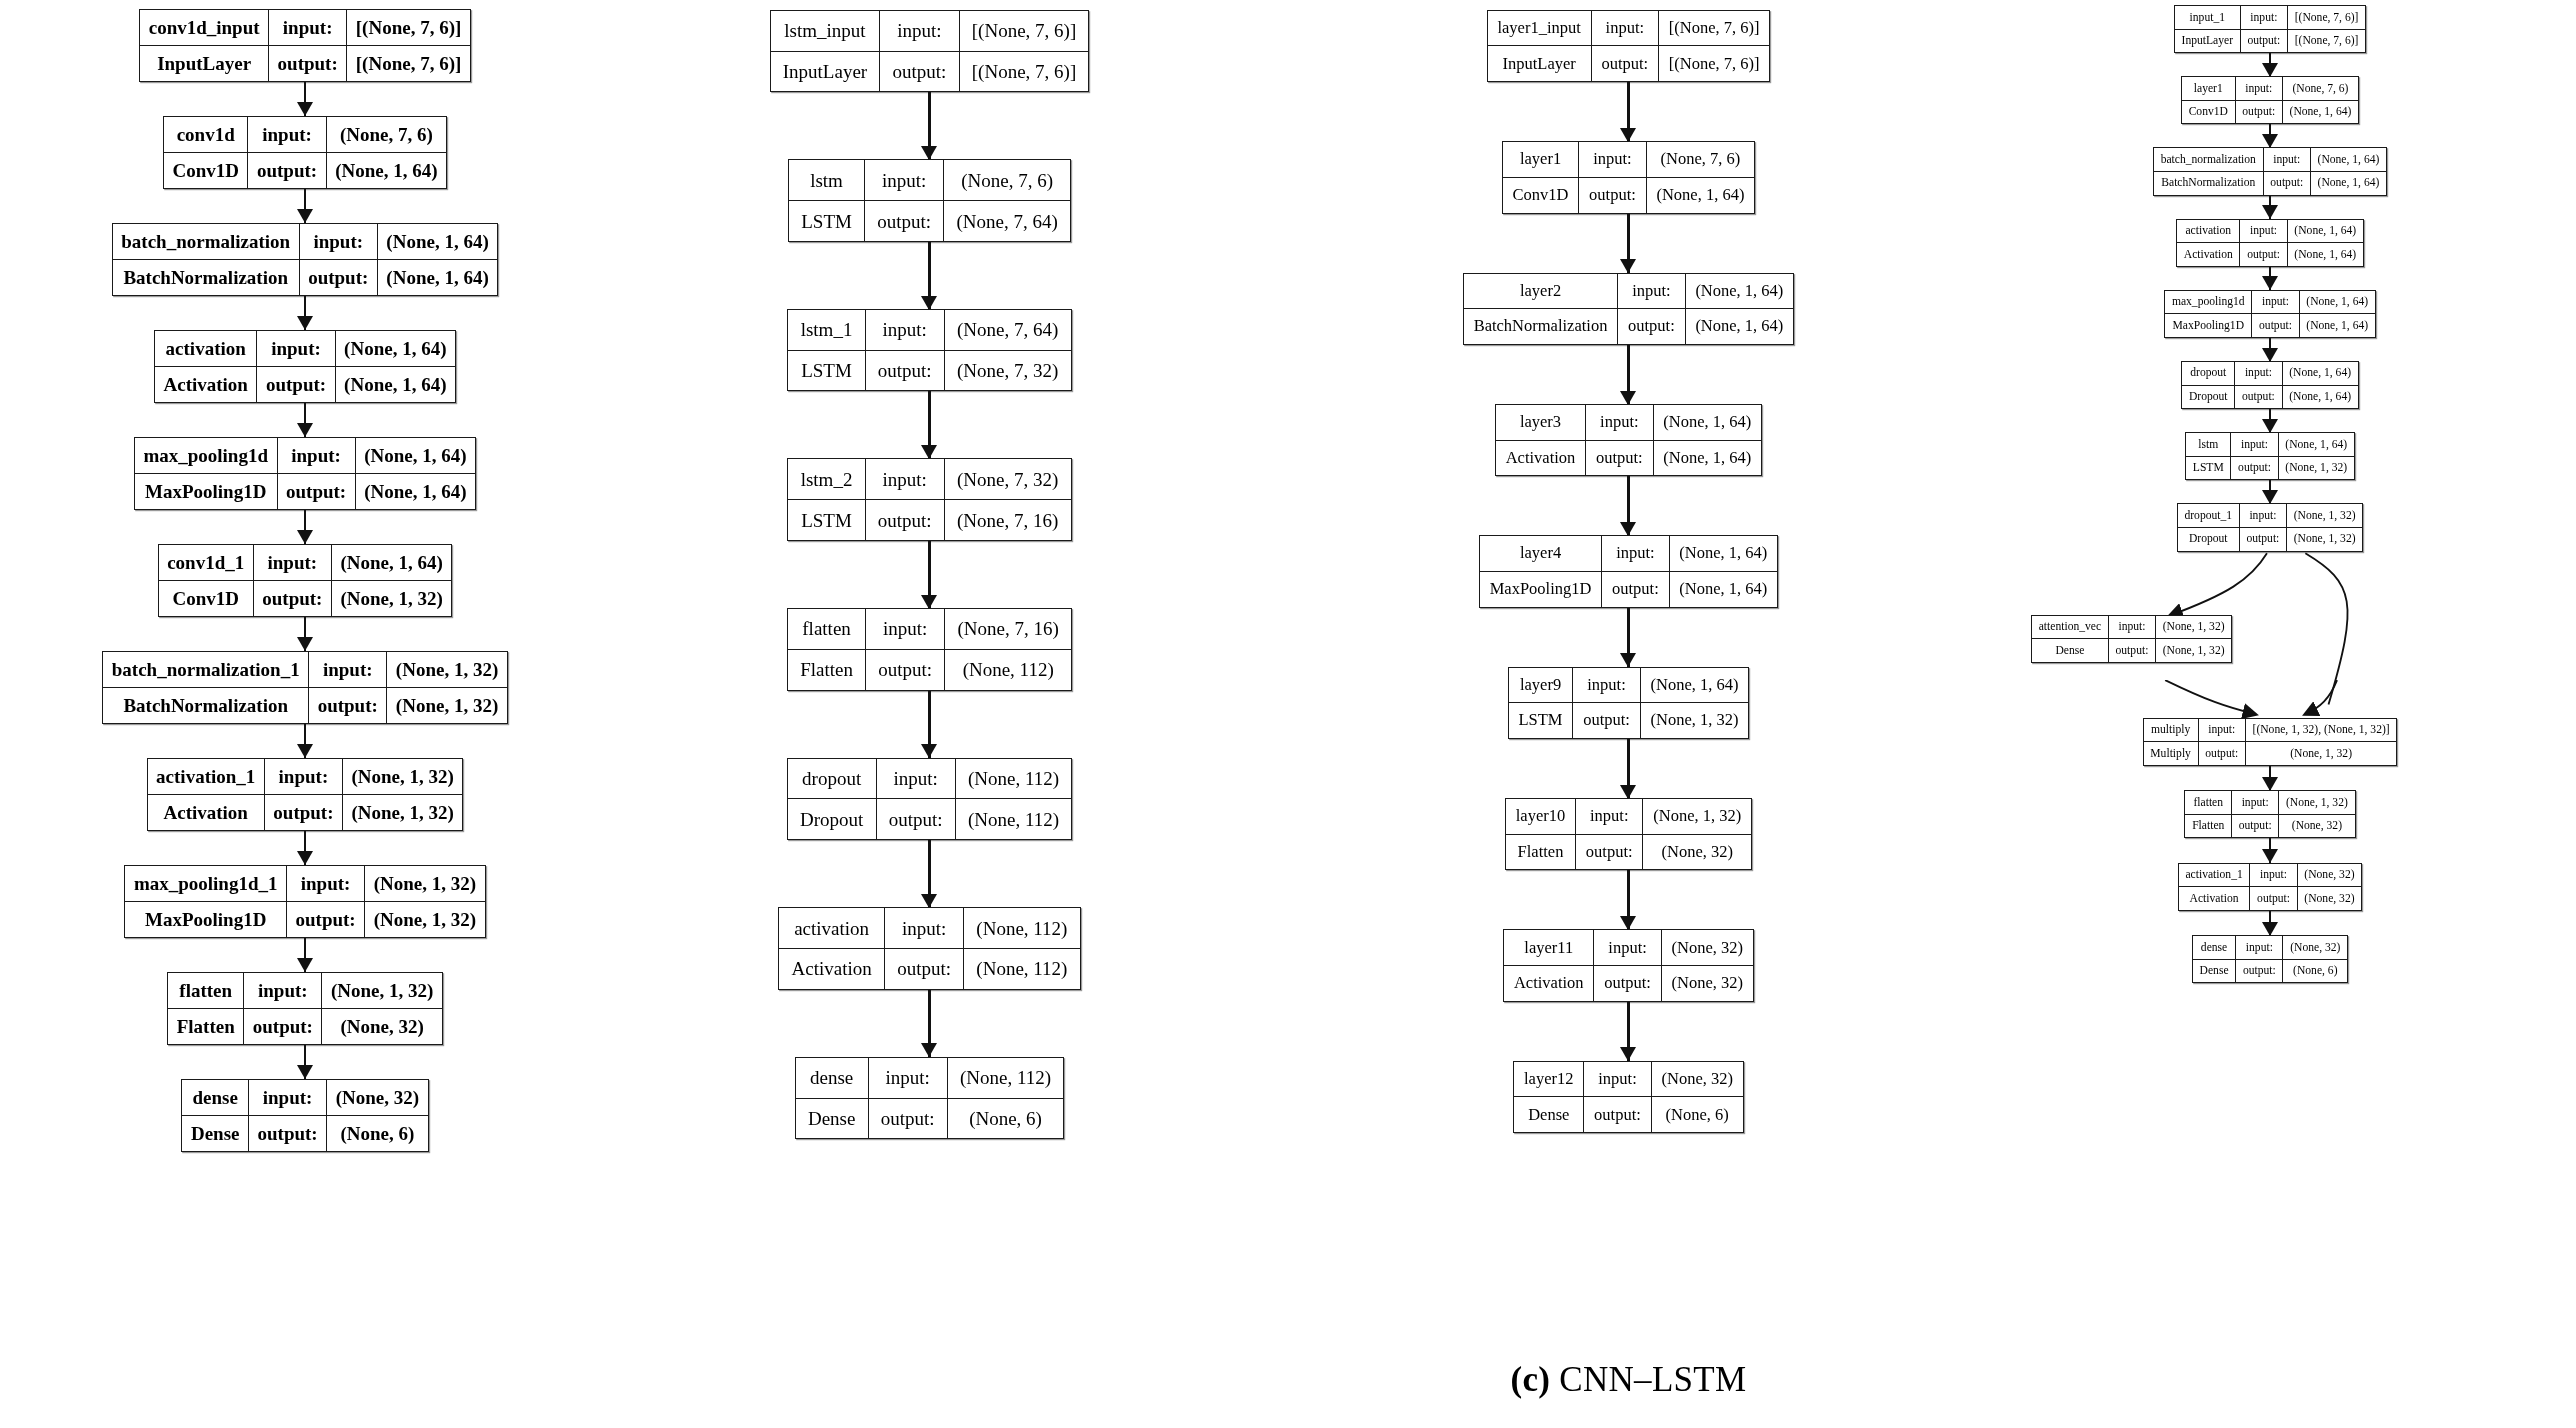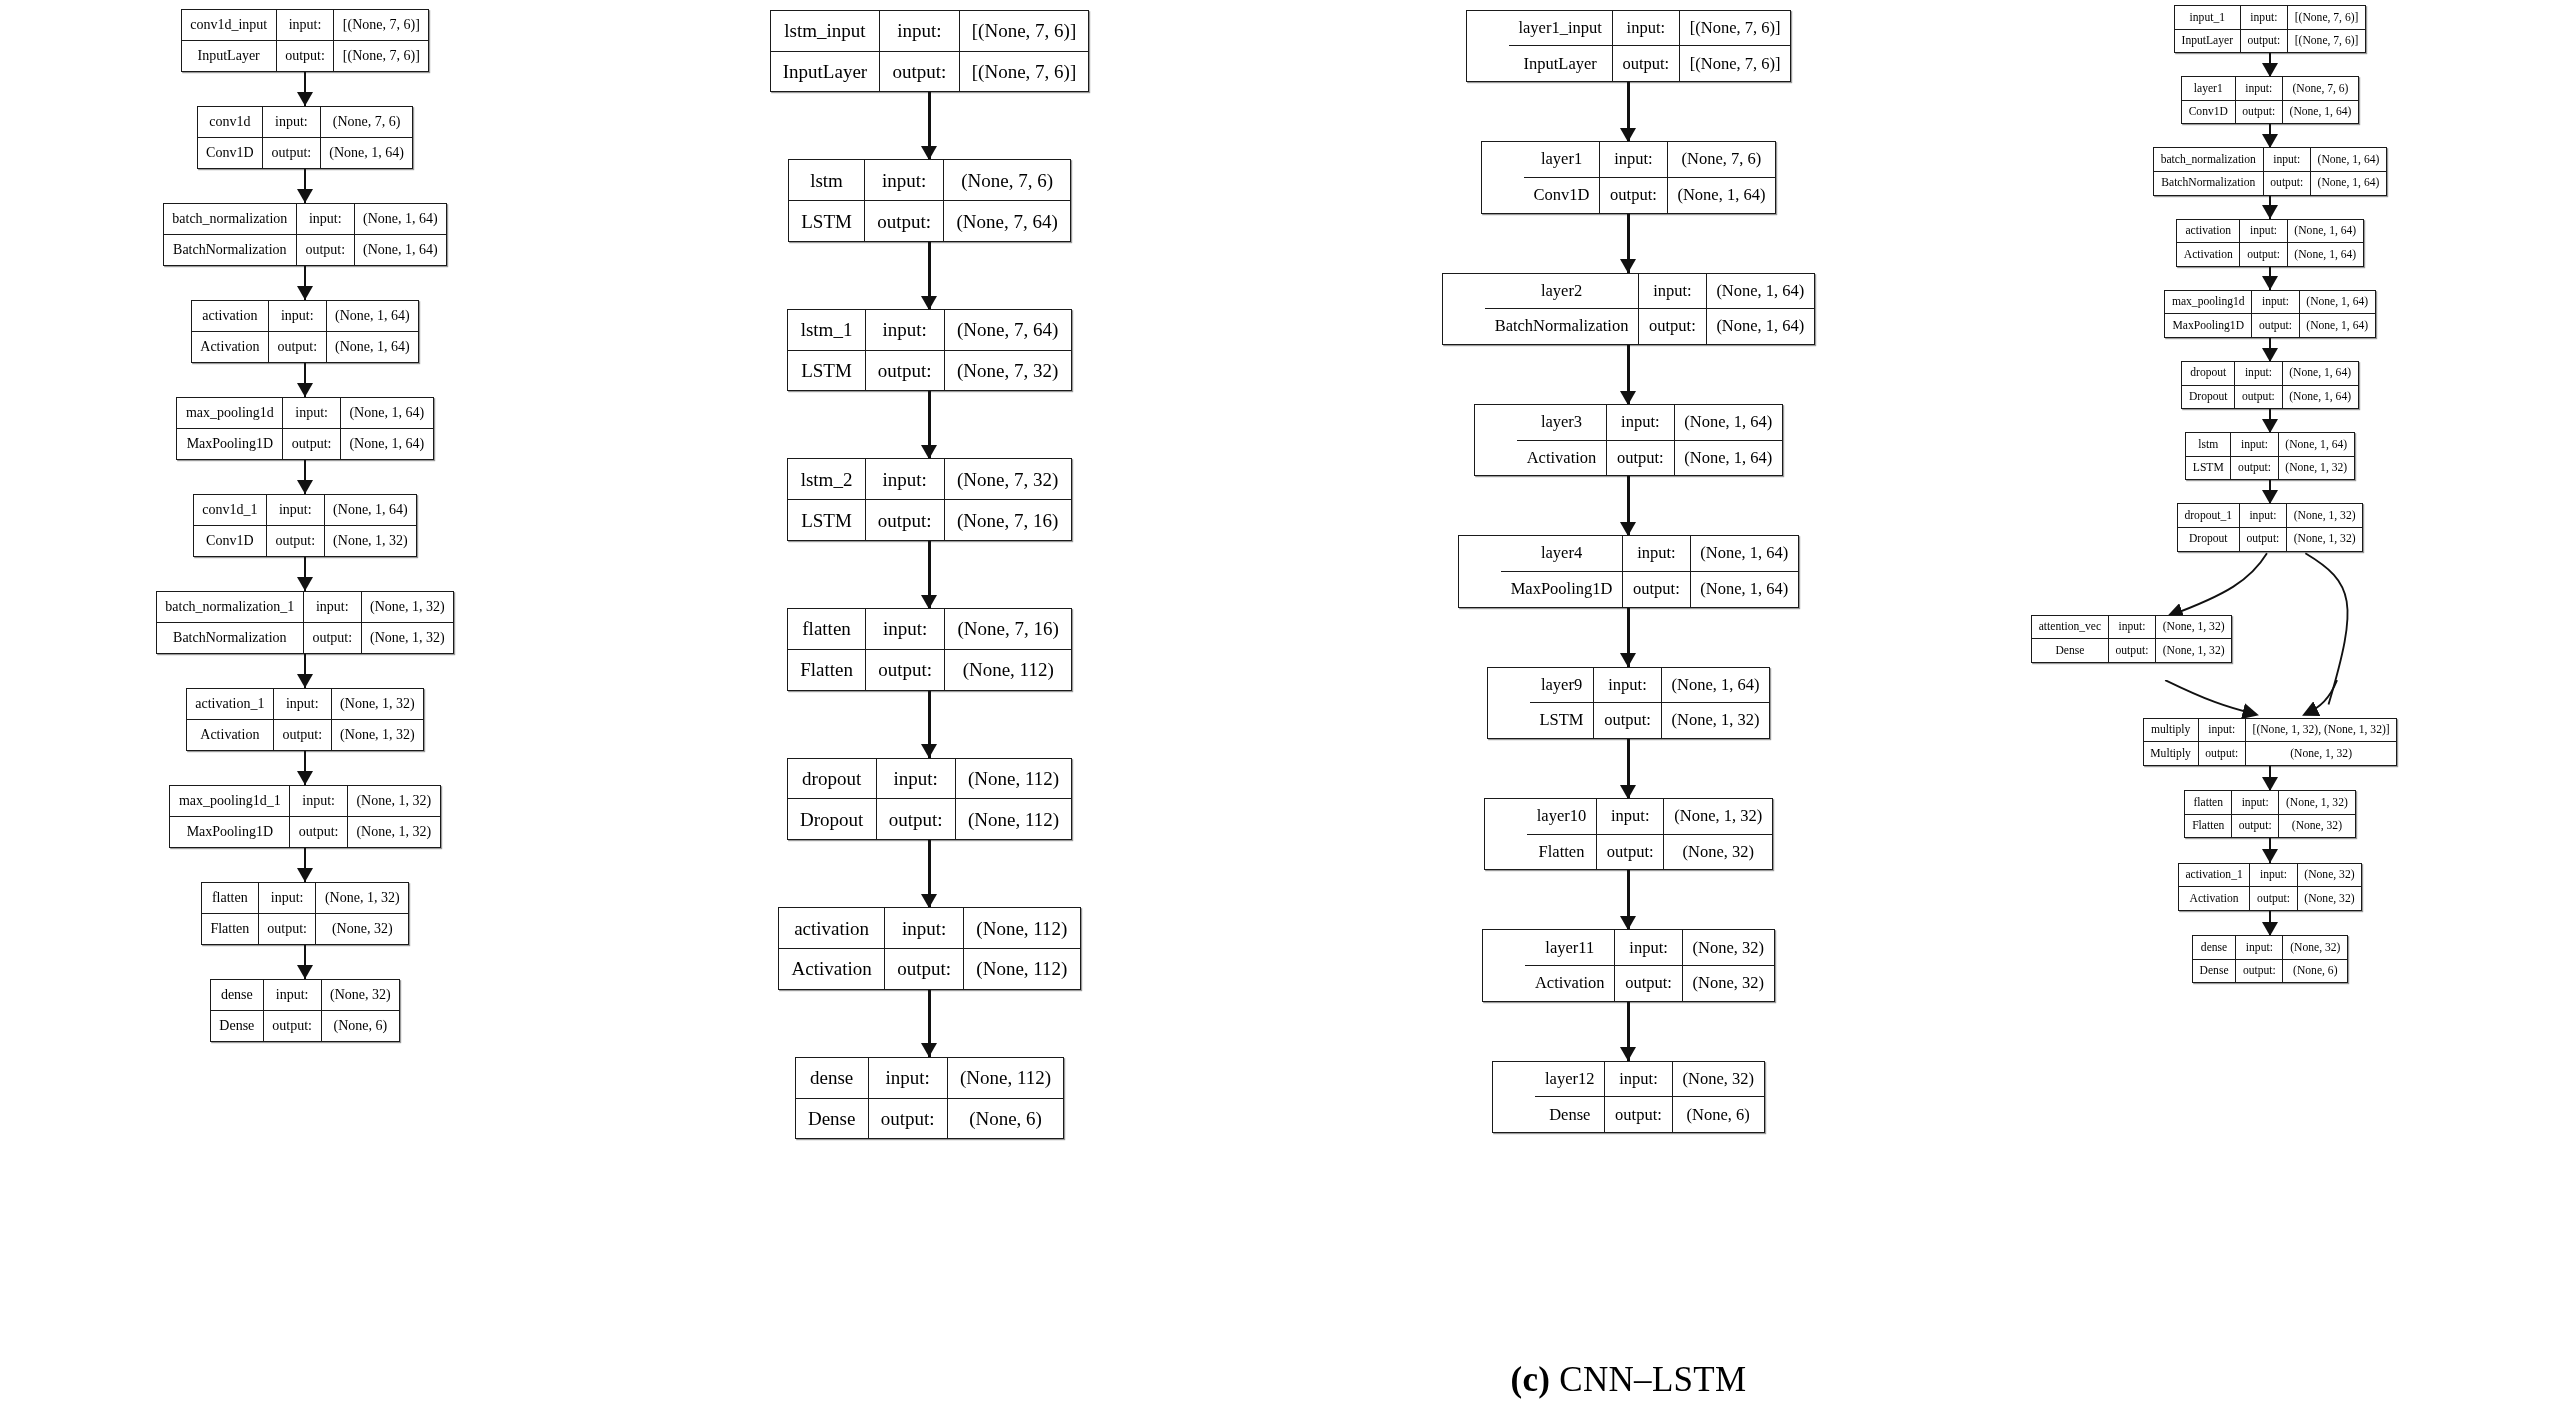--- a/index.html
+++ b/index.html
@@ -39,25 +39,25 @@
     content:"";position:absolute;left:50%;bottom:-0.6px;transform:translateX(-50%);
     width:0;height:0;border-left:8px solid transparent;border-right:8px solid transparent;
     border-top:14.6px solid #111;
   }
 
   .caption{position:absolute;bottom:28px;left:0;width:100%;text-align:center;
            font-size:35px;letter-spacing:0.3px;white-space:nowrap;}
   .caption b{font-weight:bold;}
 
   
-  .panel-a .node{font-size:14px;}
+  .panel-a .node{font-size:19px;font-weight:bold;}
   .panel-a .node .cell{padding:8px 8.5px;}
   .panel-b .node{font-size:19px;}
   .panel-b .node .cell{padding:10.4px 12.2px;}
-  .panel-c .node{font-size:16.5px;padding-left:42px;}
+  .panel-c .node{font-size:16.5px;}
   .panel-c .node .cell{padding:9.1px 9.8px;}
   .panel-d .node{font-size:11.6px;}
   .panel-d .node .cell{padding:5.5px 6.7px;}
 
   .w-name{min-width:6.1px;}
 
   
   .branch-wrap{position:relative;}
   .branch-svg{position:absolute;left:0;top:0;pointer-events:none;overflow:visible;}
 </style>

